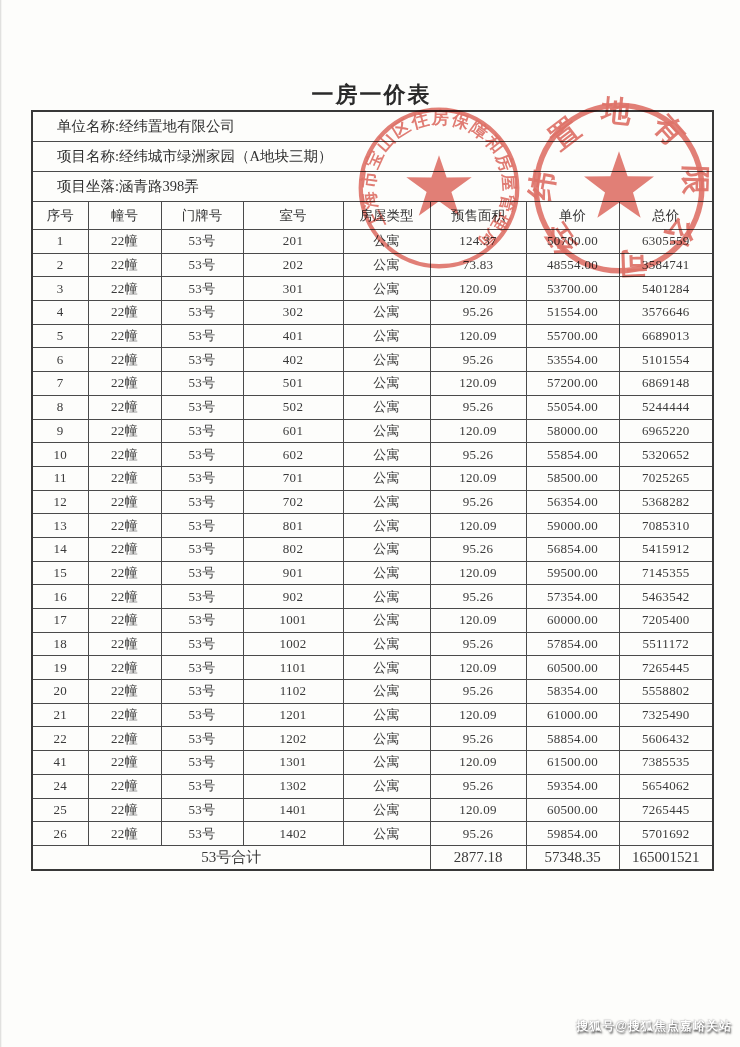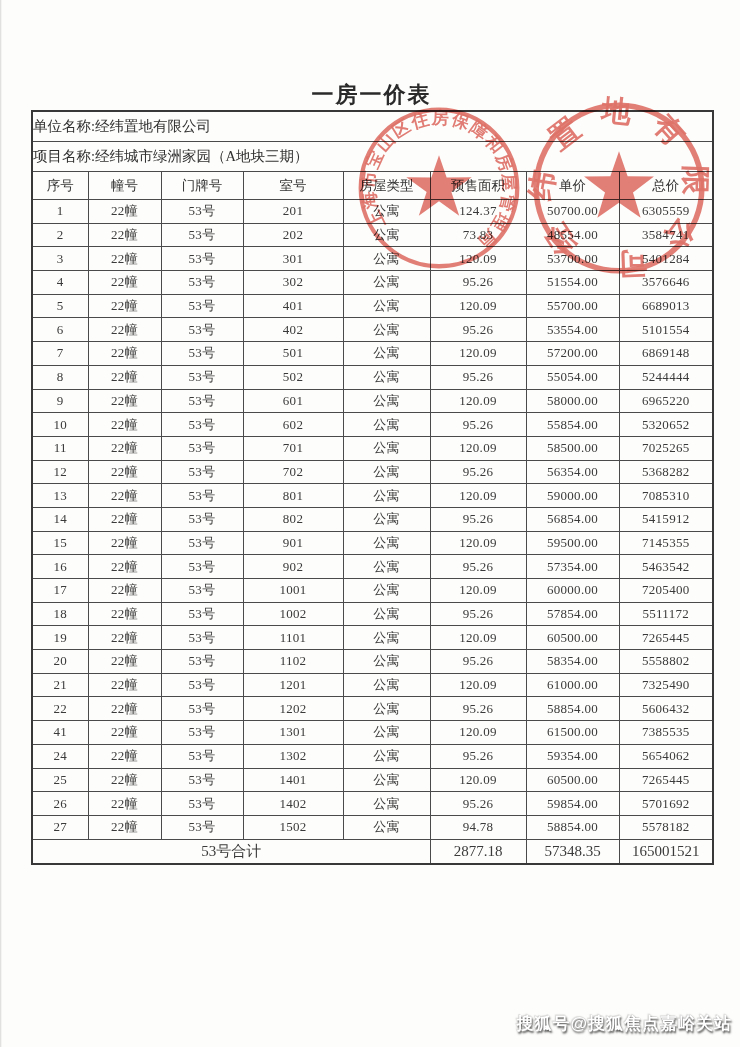--- a/index.html
+++ b/index.html
@@ -21,32 +21,32 @@
     position:absolute;left:31px;top:110px;width:681px;
     border-collapse:collapse;table-layout:fixed;
     border:2px solid #383838;
     font-size:13px;color:#3a3a3a;
   }
   .price-table td,.price-table th{
     border:1px solid #4a4a4a;
     padding:0 2px;text-align:center;vertical-align:middle;
     font-weight:normal;overflow:hidden;white-space:nowrap;
   }
-  .info-row td{height:29px;text-align:left;padding-left:0;font-size:14.5px;color:#303030;margin-left:34px;}
+  .info-row td{height:29px;text-align:left;padding-left:24px;font-size:14.5px;color:#303030;margin-left:34px;}
   .head-row th{height:27px;font-size:13.5px;color:#333;margin-left:44px;}
   .data-row td{height:22.7px;font-size:13px;letter-spacing:.3px;}
   .summary-row td{height:23px;font-size:15px;}
   
   .stamp{position:absolute;mix-blend-mode:multiply;opacity:.8;pointer-events:none;}
   .stamp-left{left:353px;top:102px;width:172px;height:172px;}
   .stamp-right{left:527px;top:96px;width:184px;height:184px;}
   .watermark{
     position:absolute;right:8px;bottom:12px;
     font-family:"Liberation Sans","DejaVu Sans",sans-serif;
-    font-size:17px;font-weight:bold;letter-spacing:1px;
+    font-size:12px;font-weight:bold;letter-spacing:1px;
     color:#ffffff;
     text-shadow:1px 2px 2px rgba(70,70,70,.9),0 0 1px rgba(130,130,130,.7),-1px -1px 1px rgba(200,200,200,.5);
   }
 </style>
 </head>
 <body>
 
 <div class="page">
   <div class="scan-edge"></div>
 
@@ -63,20 +63,23 @@
         <col style="width:93px">
         <col style="width:94px">
     </colgroup>
     <tbody>
       <tr class="info-row">
         <td colspan="8">单位名称:经纬置地有限公司</td>
       </tr>
       <tr class="info-row">
         <td colspan="8">项目名称:经纬城市绿洲家园（A地块三期）</td>
       </tr>
+      <tr class="info-row">
+        <td colspan="8">项目坐落:涵青路398弄</td>
+      </tr>
       <tr class="head-row">
         <th>序号</th>
         <th>幢号</th>
         <th>门牌号</th>
         <th>室号</th>
         <th>房屋类型</th>
         <th>预售面积</th>
         <th>单价</th>
         <th>总价</th>
       </tr>
@@ -333,30 +336,20 @@
   </tr>
         <tr class="data-row">
     <td>26</td>
     <td>22幢</td>
     <td>53号</td>
     <td>1402</td>
     <td>公寓</td>
     <td>95.26</td>
     <td>59854.00</td>
     <td>5701692</td>
-  </tr>
-        <tr class="data-row">
-    <td>27</td>
-    <td>22幢</td>
-    <td>53号</td>
-    <td>1502</td>
-    <td>公寓</td>
-    <td>94.78</td>
-    <td>58854.00</td>
-    <td>5578182</td>
   </tr>
       </tbody>
     <tfoot>
       <tr class="summary-row">
         <td colspan="5">53号合计</td>
         <td>2877.18</td>
         <td>57348.35</td>
         <td>165001521</td>
       </tr>
     </tfoot>

